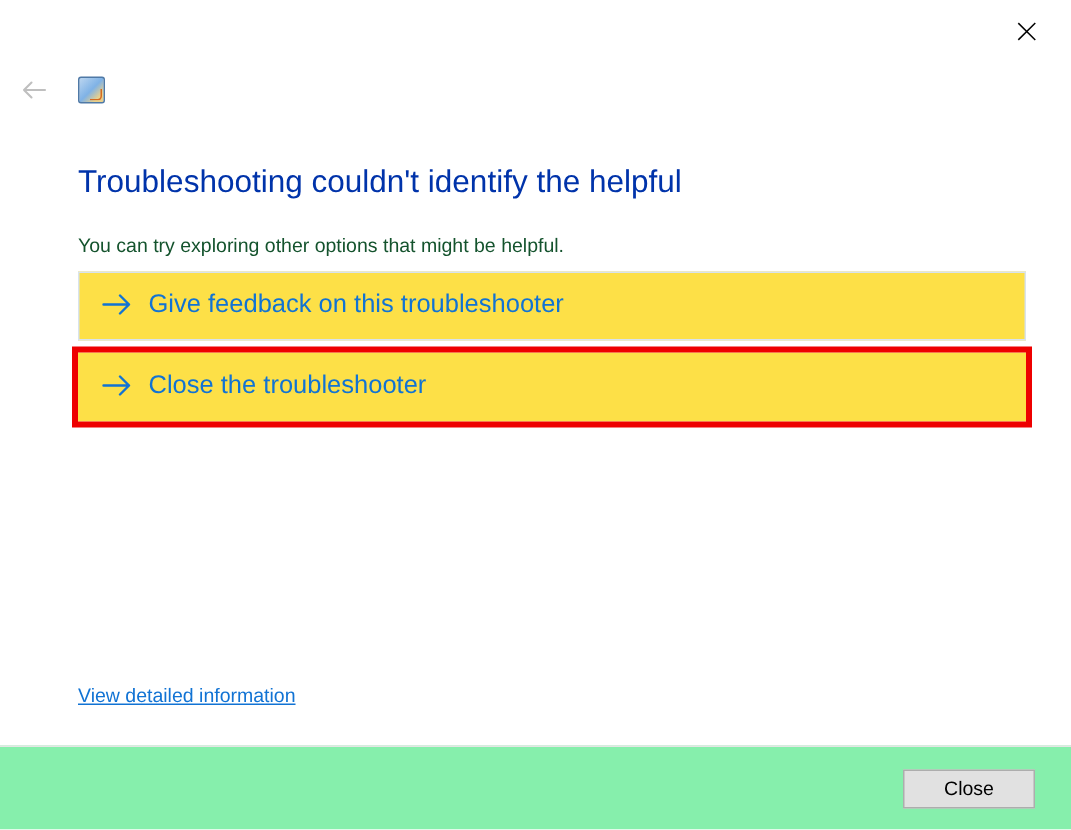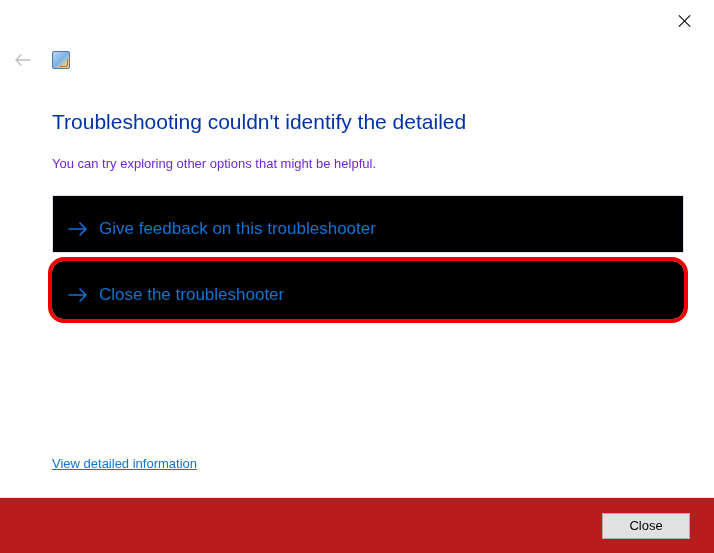--- a/index.html
+++ b/index.html
@@ -85,41 +85,40 @@
       right: 30px;
     }
     .main-heading {
       font-size: 21px;
       color: #0033aa;
       font-weight: 400;
       margin-bottom: 22px;
     }
     .subtext {
       font-size: 13px;
-      color: #6d28d9;
-      margin-bottom: 24px;
+      color: #14532d;
+      margin-bottom: 10px;
     }
 
     .option-row {
       border: 1px solid #d8e3ee;
-      padding: 22px 14px 12px 14px;
+      padding: 10px 14px 12px 14px;
       display: flex;
       align-items: center;
       gap: 10px;
       cursor: pointer;
-      background: #000000;
+      background: #fde047;
     }
     .option-row + .option-row {
       margin-top: 8px;
     }
     .option-row.highlighted {
       outline: 4px solid #ee0000;
       outline-offset: 0;
       border-color: transparent;
-      border-radius: 12px;
     }
     .arrow-icon {
       width: 22px;
       height: 22px;
       display:flex;align-items:center;justify-content:center;
       color:#1173d4;
       flex-shrink:0;
     }
     .option-label {
       font-size: 17px;
@@ -136,21 +135,21 @@
       cursor: pointer;
       text-decoration: underline;
     }
 
     .bottom-bar {
       position: absolute;
       left: 0;
       right: 0;
       bottom: 0;
       height: 56px;
-      background: #b91c1c;
+      background: #86efac;
       border-top: 1px solid #e5e5e5;
       display: flex;
       align-items: center;
       justify-content: flex-end;
       padding-right: 24px;
     }
     .close-btn {
       min-width: 88px;
       height: 26px;
       background: #e1e1e1;
@@ -169,21 +168,21 @@
 <div class="header">
   <span class="back-arrow">
     <svg width="16" height="12" viewBox="0 0 16 12" fill="none">
       <path d="M6 1 L1 6 L6 11 M1 6 H15" stroke="currentColor" stroke-width="1.4" stroke-linecap="round" stroke-linejoin="round"></path>
     </svg>
   </span>
   <span class="app-icon"></span>
 </div>
 
 <div class="content">
-  <div class="main-heading">Troubleshooting couldn't identify the detailed</div>
+  <div class="main-heading">Troubleshooting couldn't identify the helpful</div>
   <div class="subtext">You can try exploring other options that might be helpful.</div>
 
   <div class="option-row">
     <span class="arrow-icon">
       <svg width="20" height="14" viewBox="0 0 20 14" fill="none">
         <path d="M1 7 H18 M12 1 L18 7 L12 13" stroke="currentColor" stroke-width="1.6" stroke-linecap="round" stroke-linejoin="round"></path>
       </svg>
     </span>
     <span class="option-label">Give feedback on this troubleshooter</span>
   </div>

